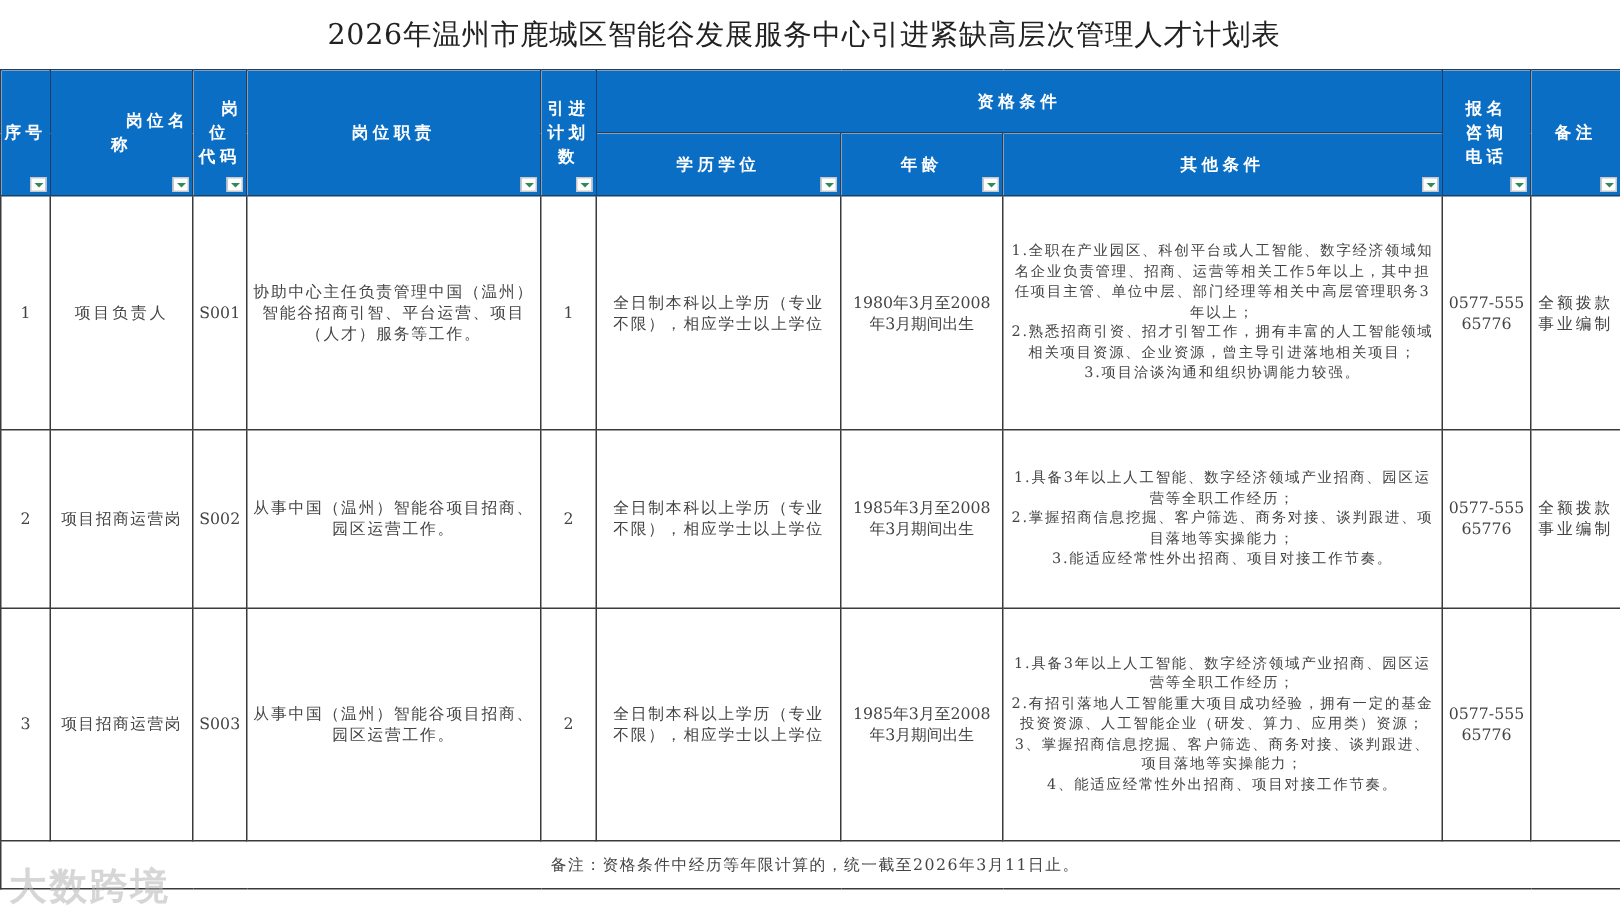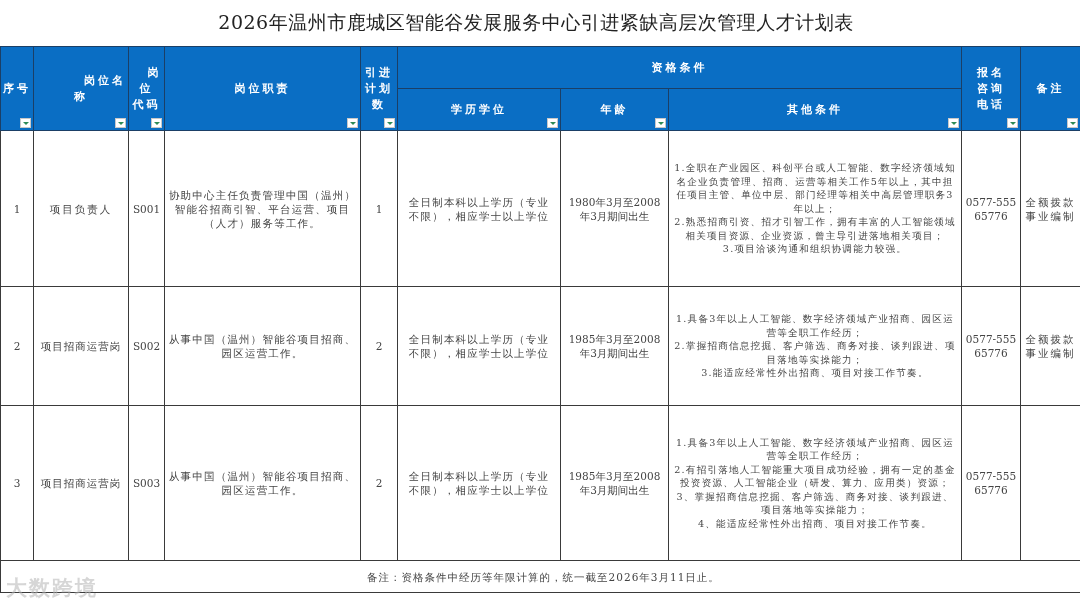--- a/index.html
+++ b/index.html
@@ -34,21 +34,21 @@
     background: #ffffff; border: 1px solid #c8c8c8;
     display: flex; align-items: center; justify-content: center;
   }
   .filter::after {
     content: ""; width: 0; height: 0;
     border-left: 3px solid transparent; border-right: 3px solid transparent;
     border-top: 3px solid #2e8b57;
   }
   .footer-row td { text-align: left; padding-left: 6px; font-size: 10px; letter-spacing: 1px; }
   .watermark {
-    position: absolute; left: 6px; top: 574px; font-size: 21px; color: rgba(180,180,180,0.55);
+    position: absolute; left: 6px; top: 574px; font-size: 25px; color: rgba(180,180,180,0.55);
     font-family: "DejaVu Sans", sans-serif; font-weight: bold; letter-spacing: 2px; pointer-events: none;
   }
   .multiline { white-space: pre-line; }
 </style>
 </head>
 <body>
 
 <div class="title">2026年温州市鹿城区智能谷发展服务中心引进紧缺高层次管理人才计划表</div>
 
 <table class="grid">

